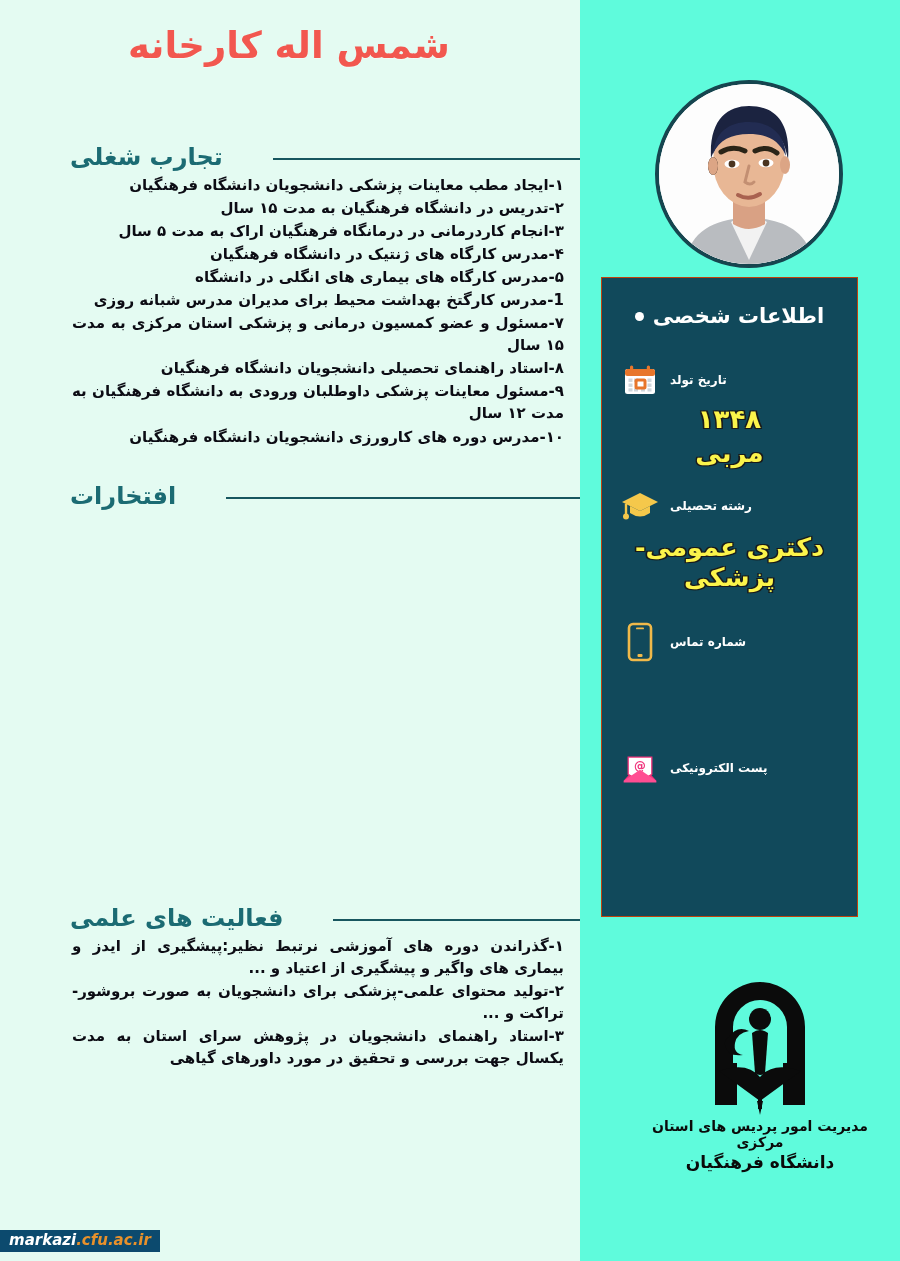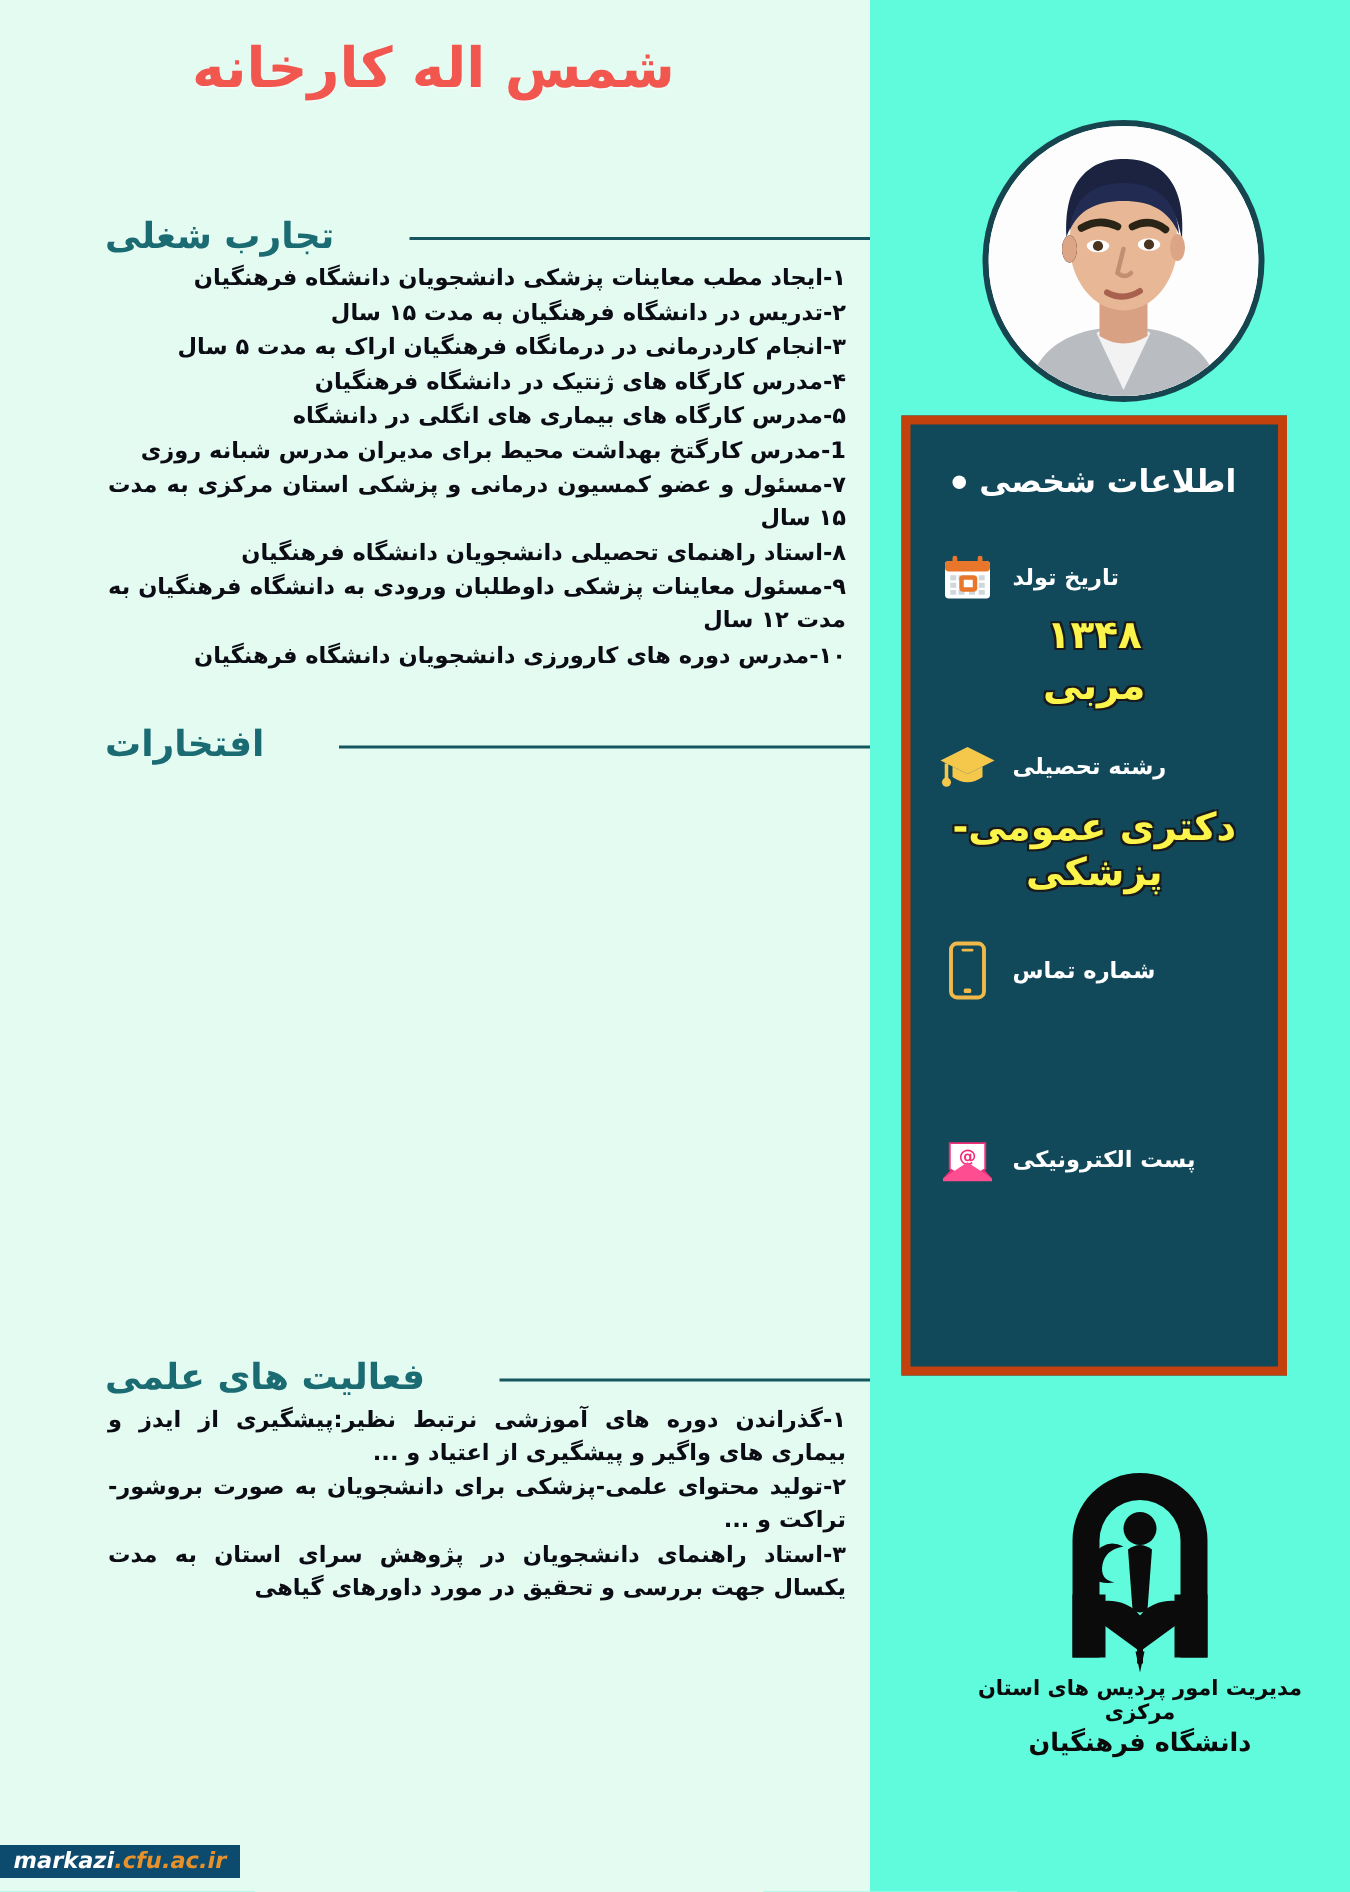--- a/index.html
+++ b/index.html
@@ -74,21 +74,21 @@
     background:#ffffff;
     border:4px solid #16454F;
     overflow:hidden;
   }
   #photo-face{
     position:absolute;left:0;top:0;width:100%;height:100%;
   }
   #info-panel{
     position:absolute;left:601px;top:277px;width:257px;height:640px;
     background:#11495B;
-    border:6px solid #c2410c;
+    border:1px solid #c2410c;
     direction:rtl;
     box-sizing:border-box;
   }
   .panel-head{
     margin-top:26px;
     text-align:center;
     color:#ffffff;
     font-size:21px;font-weight:bold;
     display:flex;align-items:center;justify-content:center;
     gap:9px;
@@ -99,21 +99,21 @@
     order:2;
   }
   .panel-head .ph-text{order:1;}
   .field-row{
     display:flex;flex-direction:row;align-items:center;justify-content:flex-start;
     gap:10px;
     padding-right:0;padding-left:18px;
     justify-content:flex-end;
   }
   .field-label{
-    color:#ffffff;font-size:15px;font-weight:bold;white-space:nowrap;
+    color:#ffffff;font-size:12px;font-weight:bold;white-space:nowrap;
   }
   .field-icon{
     width:40px;height:40px;flex:0 0 40px;
     display:flex;align-items:center;justify-content:center;
   }
   .field-value{
     text-align:center;
     color:#FBF44B;
     font-weight:bold;
     font-size:26px;

